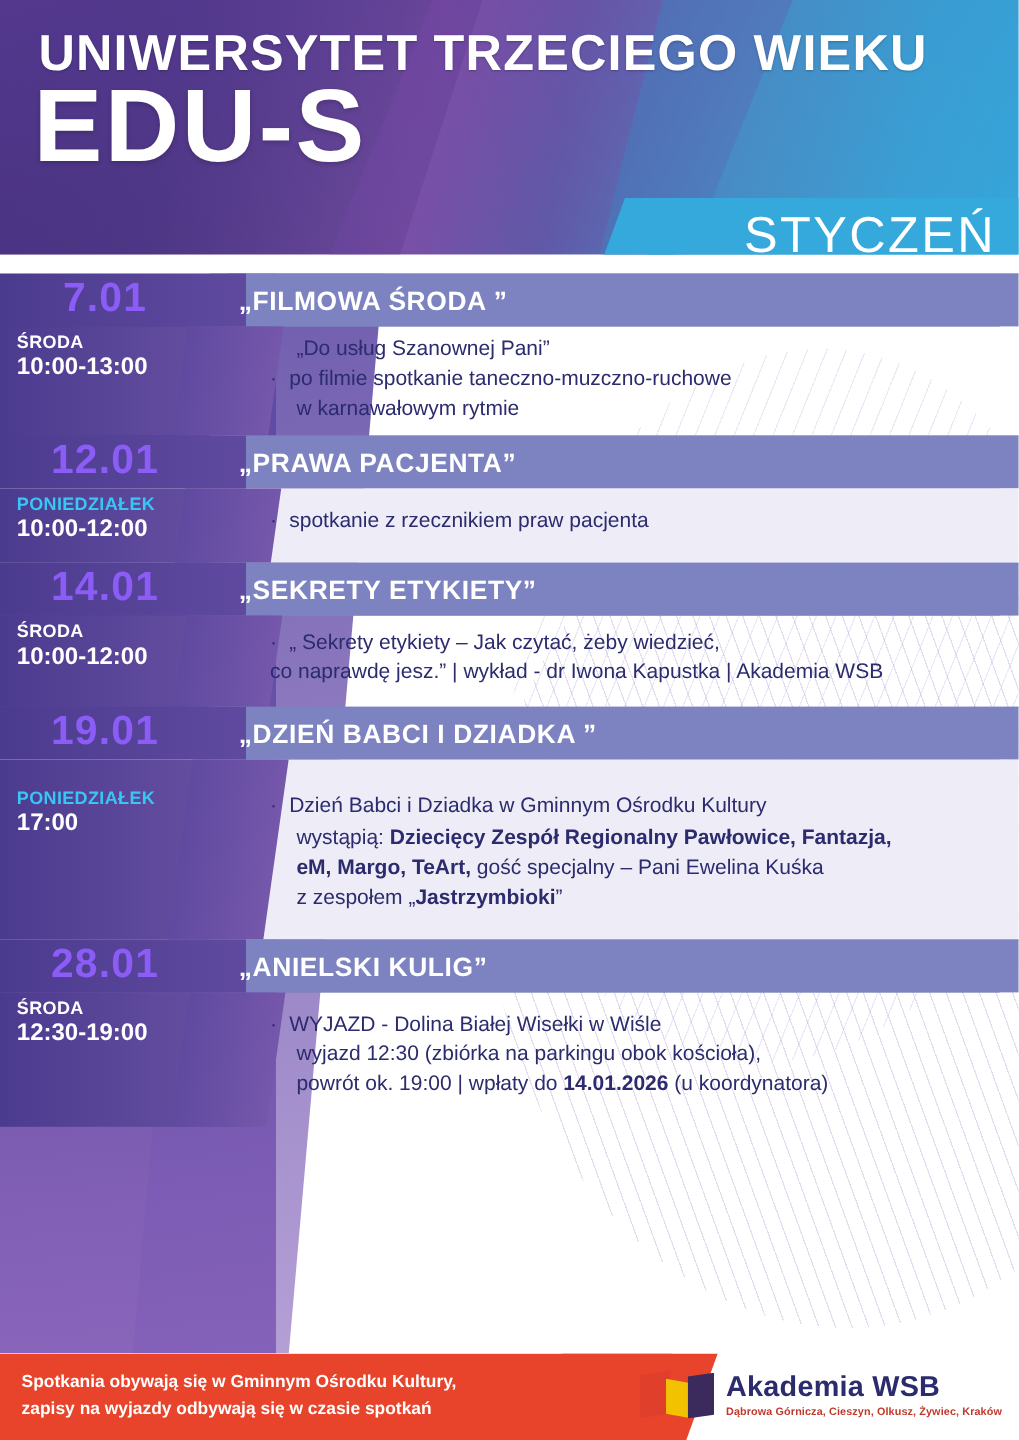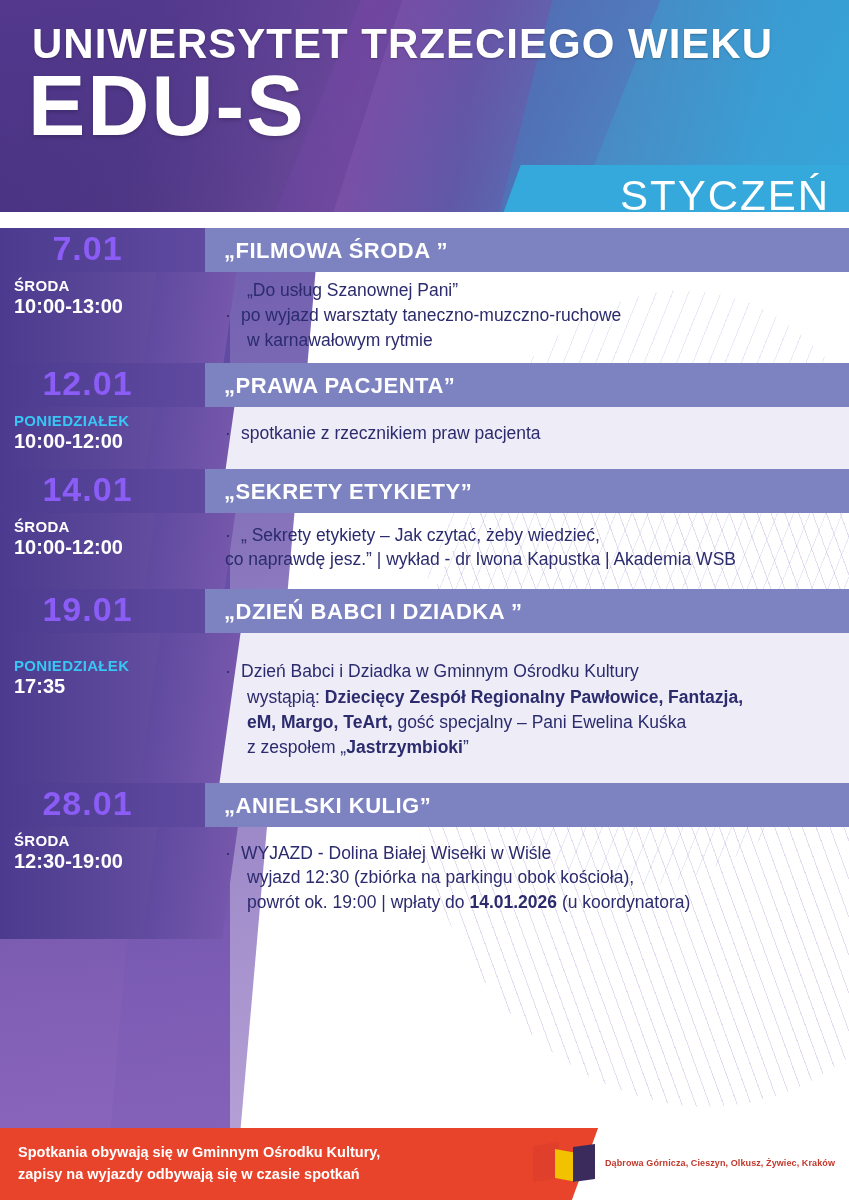--- a/index.html
+++ b/index.html
@@ -115,21 +115,21 @@
     position: absolute; left: 190px; top: 0; width: 659px; height: 44px;
     background: #7d83c0;
   }
   .ev-date {
     position: absolute; left: 0; top: 1px; width: 175px;
     text-align: center;
     color: #8b5cf6; font-size: 34px; font-weight: bold; letter-spacing: 1px;
     z-index: 5;
   }
   .ev-title {
-    position: absolute; left: 224px; top: 10px; width: 620px;
+    position: absolute; left: 199px; top: 10px; width: 620px;
     color: #ffffff; font-size: 22px; font-weight: bold; letter-spacing: .5px;
     z-index: 5;
   }
 
   .ev-body { position: relative; }
   .ev-body .leftcol {
     position: absolute; left: 0; top: 0; width: 205px; height: 100%;
     background: linear-gradient(90deg, #4b3b8e, #6a52a4);
   }
   .ev-body .leftcol-skew {
@@ -243,21 +243,21 @@
       </div>
       <div class="ev-body tint-white" style="min-height:90px;">
         <div class="leftcol"></div>
         <div class="leftcol-skew"></div>
         <div style="position:absolute;left:0;top:0;width:205px;z-index:4;">
           <div class="ev-dow white">ŚRODA</div>
           <div class="ev-time">10:00-13:00</div>
         </div>
         <div class="ev-desc">
           <span class="ind">„Do usług Szanownej Pani”</span>
-          <span class="bullet">·</span><span>po wyjazd warsztaty taneczno-muzczno-ruchowe</span>
+          <span class="bullet">·</span><span>po filmie spotkanie taneczno-muzczno-ruchowe</span>
           <span class="ind">w karnawałowym rytmie</span>
         </div>
       </div>
     </div>
 
     <div class="event">
       <div class="ev-titlebar">
         <div class="tbar"></div>
         <div class="tbar-flat"></div>
         <div class="dateblk"></div>
@@ -305,21 +305,21 @@
         <div class="tbar-flat"></div>
         <div class="dateblk"></div>
         <div class="ev-date">19.01</div>
         <div class="ev-title">„DZIEŃ BABCI I DZIADKA ”</div>
       </div>
       <div class="ev-body tint-lav" style="min-height:150px;">
         <div class="leftcol"></div>
         <div class="leftcol-skew"></div>
         <div style="position:absolute;left:0;top:0;width:205px;z-index:4;">
           <div class="ev-dow" style="padding-top:24px;">PONIEDZIAŁEK</div>
-          <div class="ev-time">17:35</div>
+          <div class="ev-time">17:00</div>
         </div>
         <div class="ev-desc" style="padding-top:26px;">
           <span class="bullet">·</span><span>Dzień Babci i Dziadka w Gminnym Ośrodku Kultury</span>
           <span class="ind" style="padding-left:22px;display:block;margin-top:2px;">
             <span>wystąpią: </span><span class="b">Dziecięcy Zespół Regionalny Pawłowice,  Fantazja,</span><br>
             <span class="b">eM, Margo, TeArt,</span><span> gość specjalny – Pani Ewelina Kuśka</span><br>
             <span>z zespołem „</span><span class="b">Jastrzymbioki</span><span>”</span>
           </span>
         </div>
       </div>
@@ -359,18 +359,19 @@
       <div>Spotkania obywają się w Gminnym Ośrodku Kultury,</div>
       <div>zapisy na wyjazdy odbywają się w czasie spotkań</div>
     </div>
     <div class="akademia">
       <div class="ak-mark">
         <div class="ak-red"></div>
         <div class="ak-yellow"></div>
         <div class="ak-dark"></div>
       </div>
       <div>
+        <div class="ak-name">Akademia WSB</div>
         <div class="ak-sub">Dąbrowa Górnicza, Cieszyn, Olkusz, Żywiec, Kraków</div>
       </div>
     </div>
   </div>
 
 </div>
 
 </body></html>

